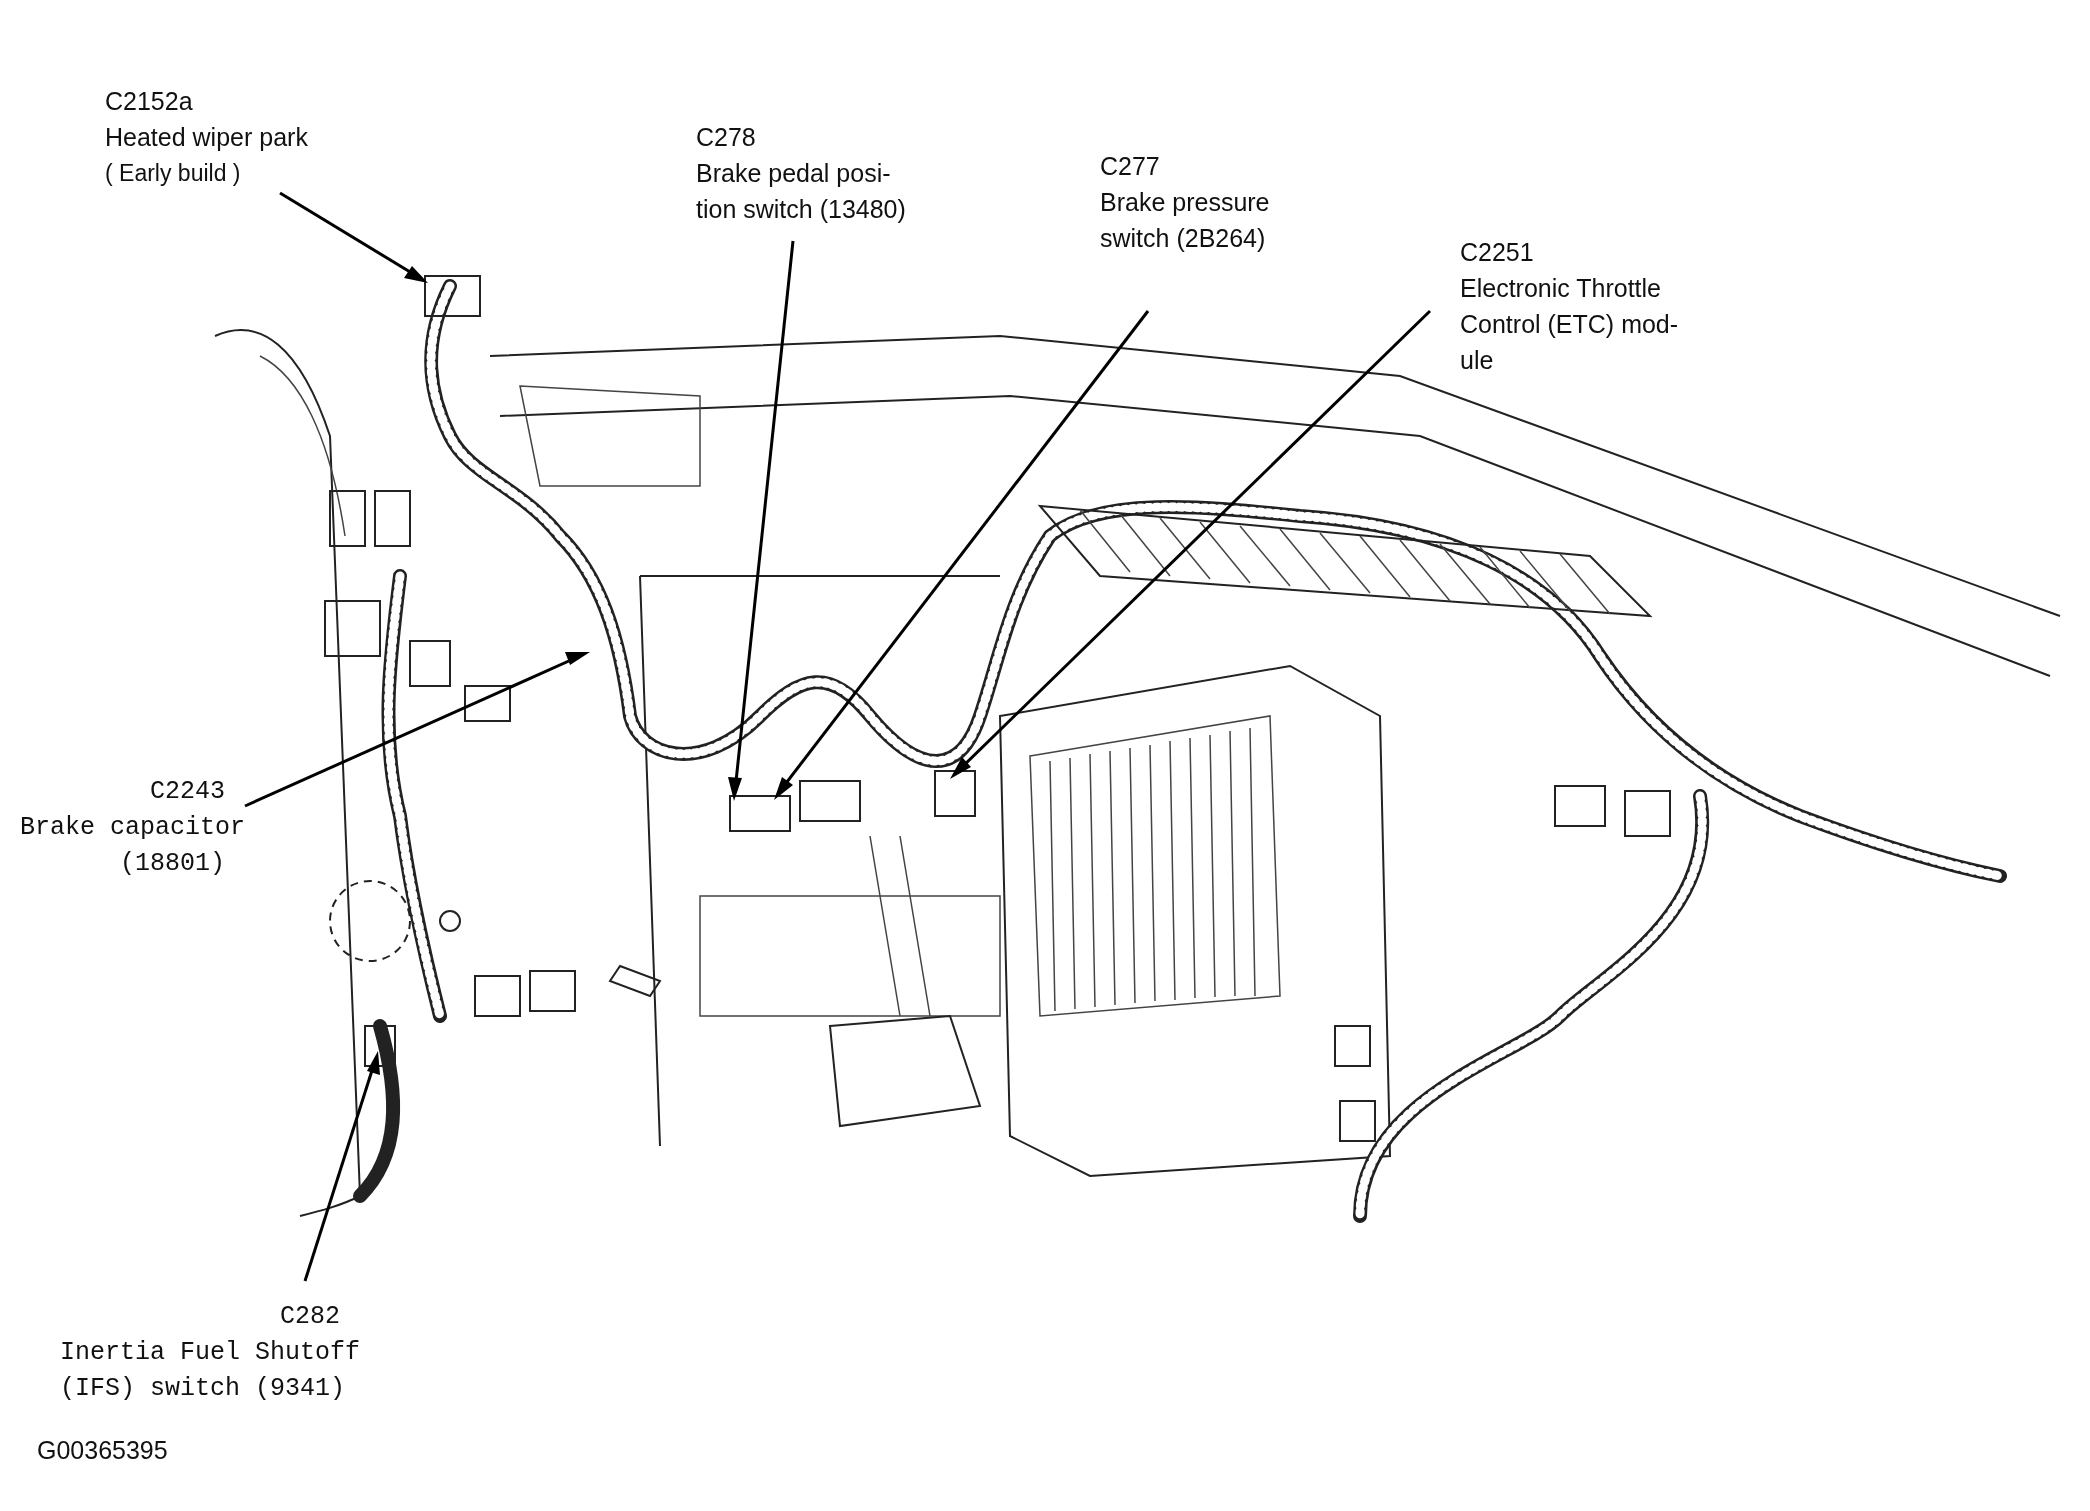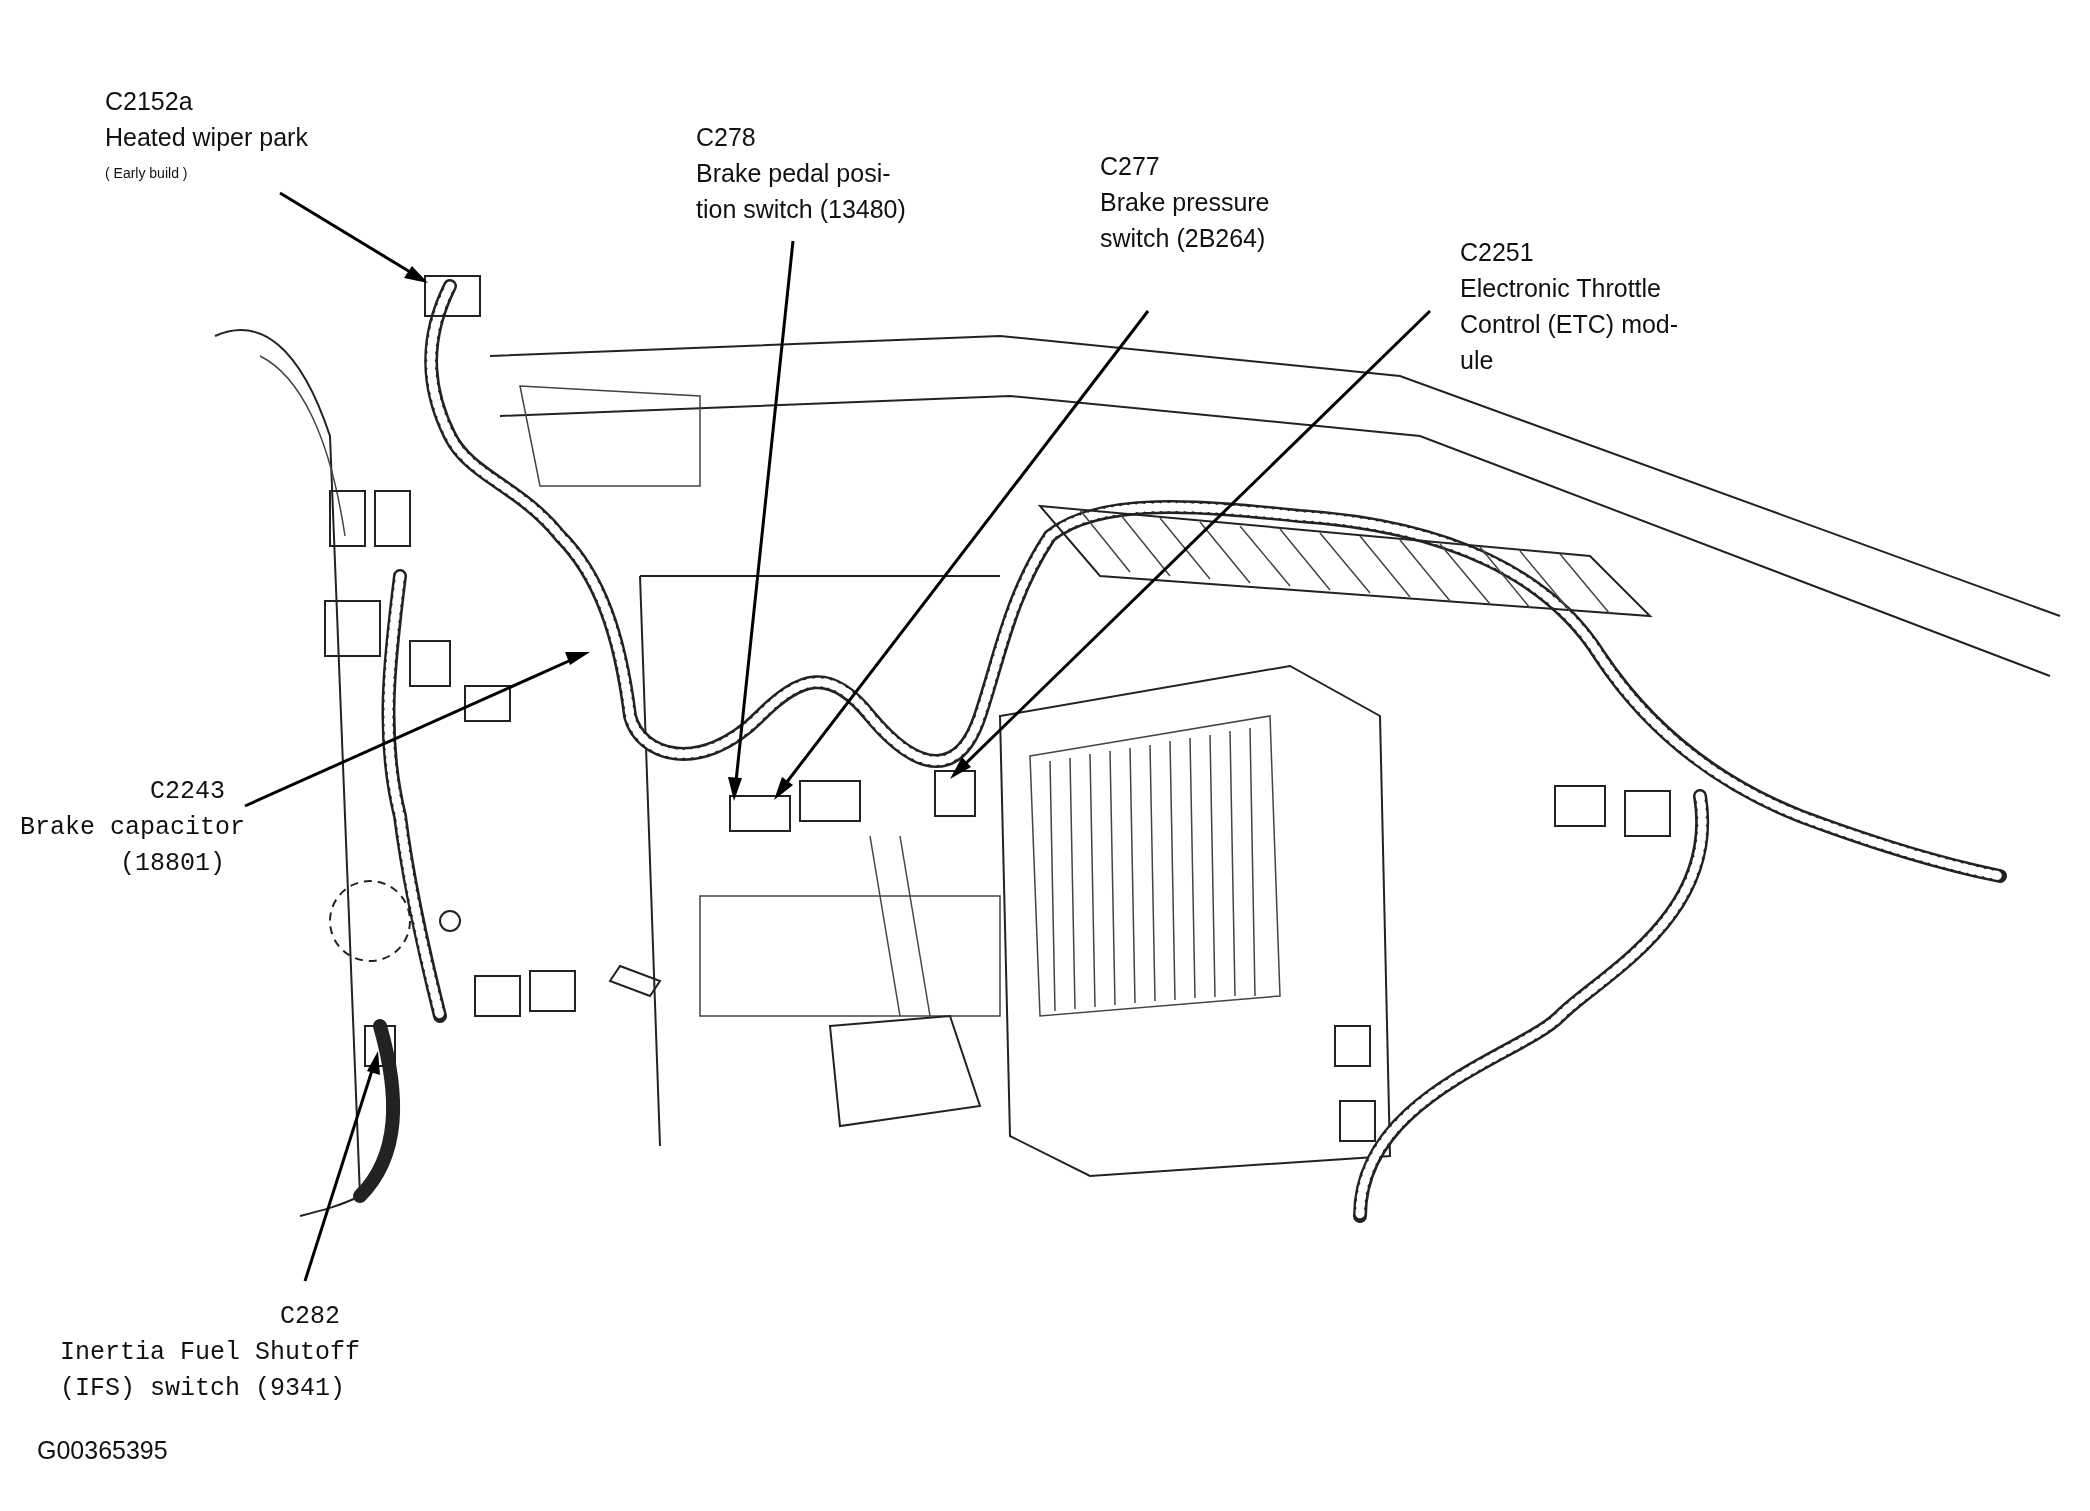--- a/index.html
+++ b/index.html
@@ -1,21 +1,21 @@
 <!DOCTYPE html>
 <html><head>
 <meta charset="utf-8">
 <style>
   html, body { margin: 0; padding: 0; background: #ffffff; }
   body { width: 2090px; height: 1511px; position: relative; overflow: hidden;
          font-family: "Liberation Sans", sans-serif; color: #111; }
   #stage { position: absolute; left: 0; top: 16px; width: 1754px; height: 1511px; }
   .label { position: absolute; font-size: 25px; line-height: 36px; white-space: nowrap; }
   .label .line { display: block; }
-  .label.small .sub { font-size: 14px; }
+  .label.small .sub { font-size: 23px; }
   .right { text-align: right; font-family: Liberation Mono, monospace; }
   svg { position: absolute; left: 0; top: 0; }
   .ln { fill: none; stroke: #222; stroke-width: 2; }
   .ln-thin { fill: none; stroke: #444; stroke-width: 1.5; }
   .harness { fill: none; stroke: #222; stroke-width: 14; stroke-linecap: round; }
   .harness-in { fill: none; stroke: #fff; stroke-width: 9; stroke-linecap: round; stroke-dasharray: 3 5; }
   .leader { stroke: #000; stroke-width: 3; fill: none; }
   .arrowhead { fill: #000; }
 </style>
 </head>

